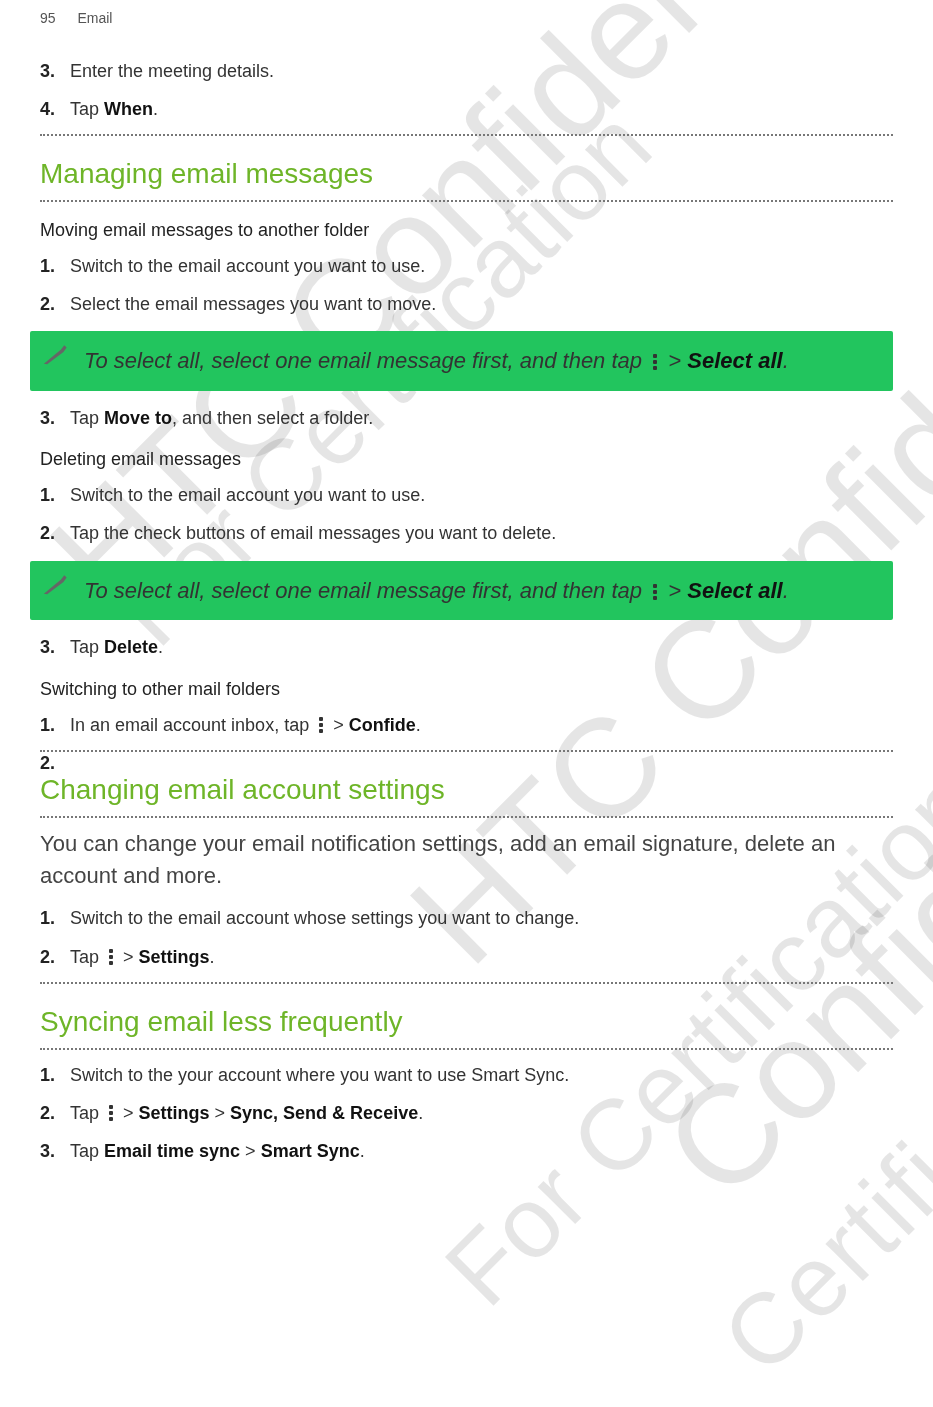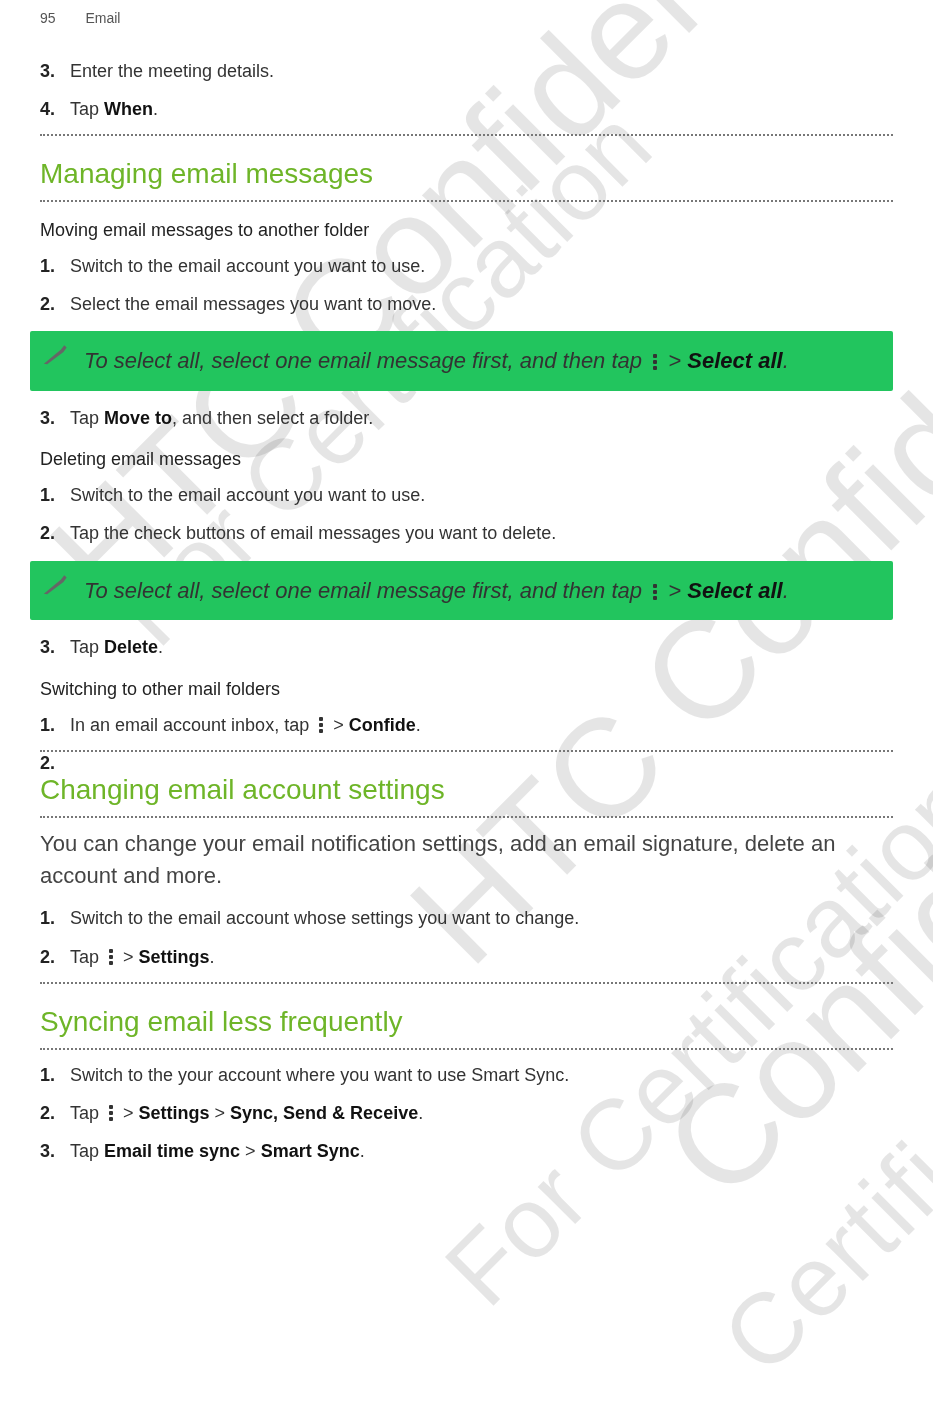--- a/index.html
+++ b/index.html
@@ -16,21 +16,21 @@
   .page {
     position: relative;
     padding: 0 40px 30px 40px;
     box-sizing: border-box;
   }
   .header {
     font-size: 14px;
     color: #555;
     padding: 10px 0 20px 0;
   }
-  .pgnum { display: inline-block; margin-right: 26px; text-align: right; }
+  .pgnum { display: inline-block; margin-right: 18px; text-align: right; }
   .sec-green {
     color: #6eb528;
     font-size: 28px;
     margin: 22px 0 10px 0;
     position: relative;
   }
   .dotted {
     border: none;
     border-top: 2px dotted #777;
     margin: 4px 0 14px 0;

